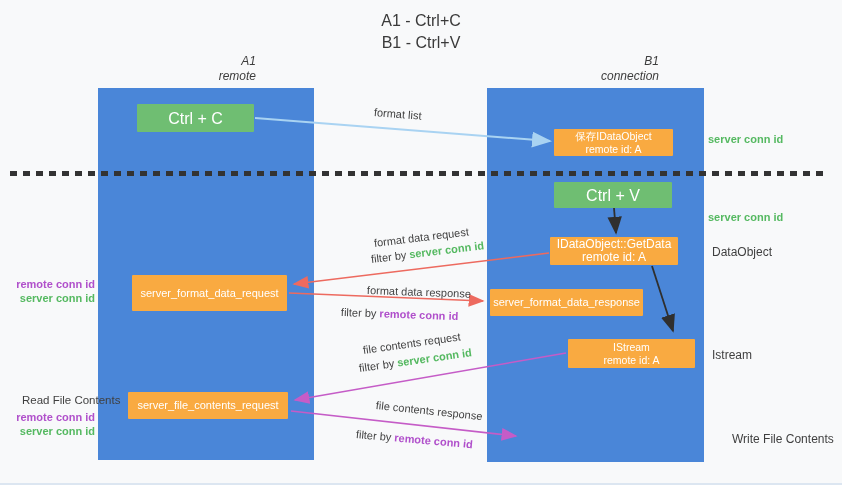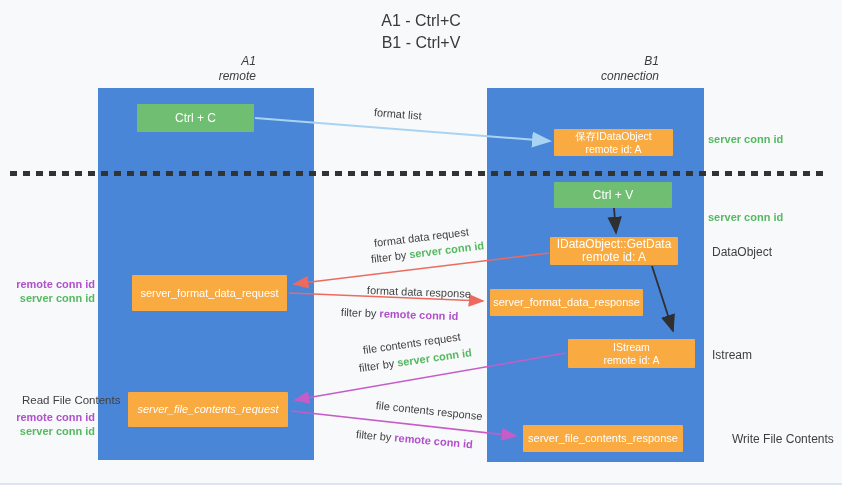--- a/index.html
+++ b/index.html
@@ -21,21 +21,21 @@
     position:absolute; left:10px; top:171px; width:813px; height:5px;
     background:repeating-linear-gradient(90deg,#333 0 7px,transparent 7px 13px);
   }
   .arrows{ position:absolute; left:0; top:0; }
   .box{
     position:absolute; display:flex; flex-direction:column;
     align-items:center; justify-content:center;
     color:#fff; text-align:center; font-size:11px; line-height:13px;
     border-radius:1px; white-space:nowrap;
   }
-  .box.key{ font-size:12px; }
+  .box.key{ font-size:16px; }
   .flabel{
     position:absolute; font-size:11px; color:#424242;
     white-space:nowrap; transform-origin:left center;
   }
   .flabel b{ font-weight:bold; }
   .side-label{
     position:absolute; font-size:12px; color:#3f3f3f; white-space:nowrap;
   }
   .conn-label{
     position:absolute; font-size:11px; font-weight:bold; white-space:nowrap;
@@ -125,27 +125,24 @@
 
   <div class="box" style="left: 490px; top: 289px; width: 153px; height: 27px; background-color: rgb(249, 170, 65);">
     <div>server_format_data_response</div>
   </div>
 
   <div class="box" style="left: 568px; top: 339px; width: 127px; height: 29px; font-size: 10.5px; background-color: rgb(249, 170, 65);">
     <div>IStream</div>
     <div>remote id: A</div>
   </div>
 
-  <div class="box" style="left: 128px; top: 392px; width: 160px; height: 35px; background-color: rgb(249, 170, 65); font-style: italic;">
+  <div class="box" style="left: 128px; top: 392px; width: 160px; height: 27px; background-color: rgb(249, 170, 65);">
     <div>server_file_contents_request</div>
   </div>
 
-  <div class="box" style="left: 523px; top: 425px; width: 160px; height: 27px; background-color: rgb(249, 170, 65);">
-    <div>server_file_contents_response</div>
-  </div>
 
   <div class="flabel" style="left:374px;top:106px;transform:rotate(4.5deg);">format list</div>
 
   <div class="flabel" style="left:374px;top:237px;transform:rotate(-7deg);">format data request</div>
   <div class="flabel" style="left:371px;top:253px;transform:rotate(-7deg);">
     <span>filter by </span><b style="color: rgb(85, 185, 97);">server conn id</b>
   </div>
 
   <div class="flabel" style="left:367px;top:284px;transform:rotate(2deg);">format data response</div>
   <div class="flabel" style="left:341px;top:306px;transform:rotate(2deg);">

